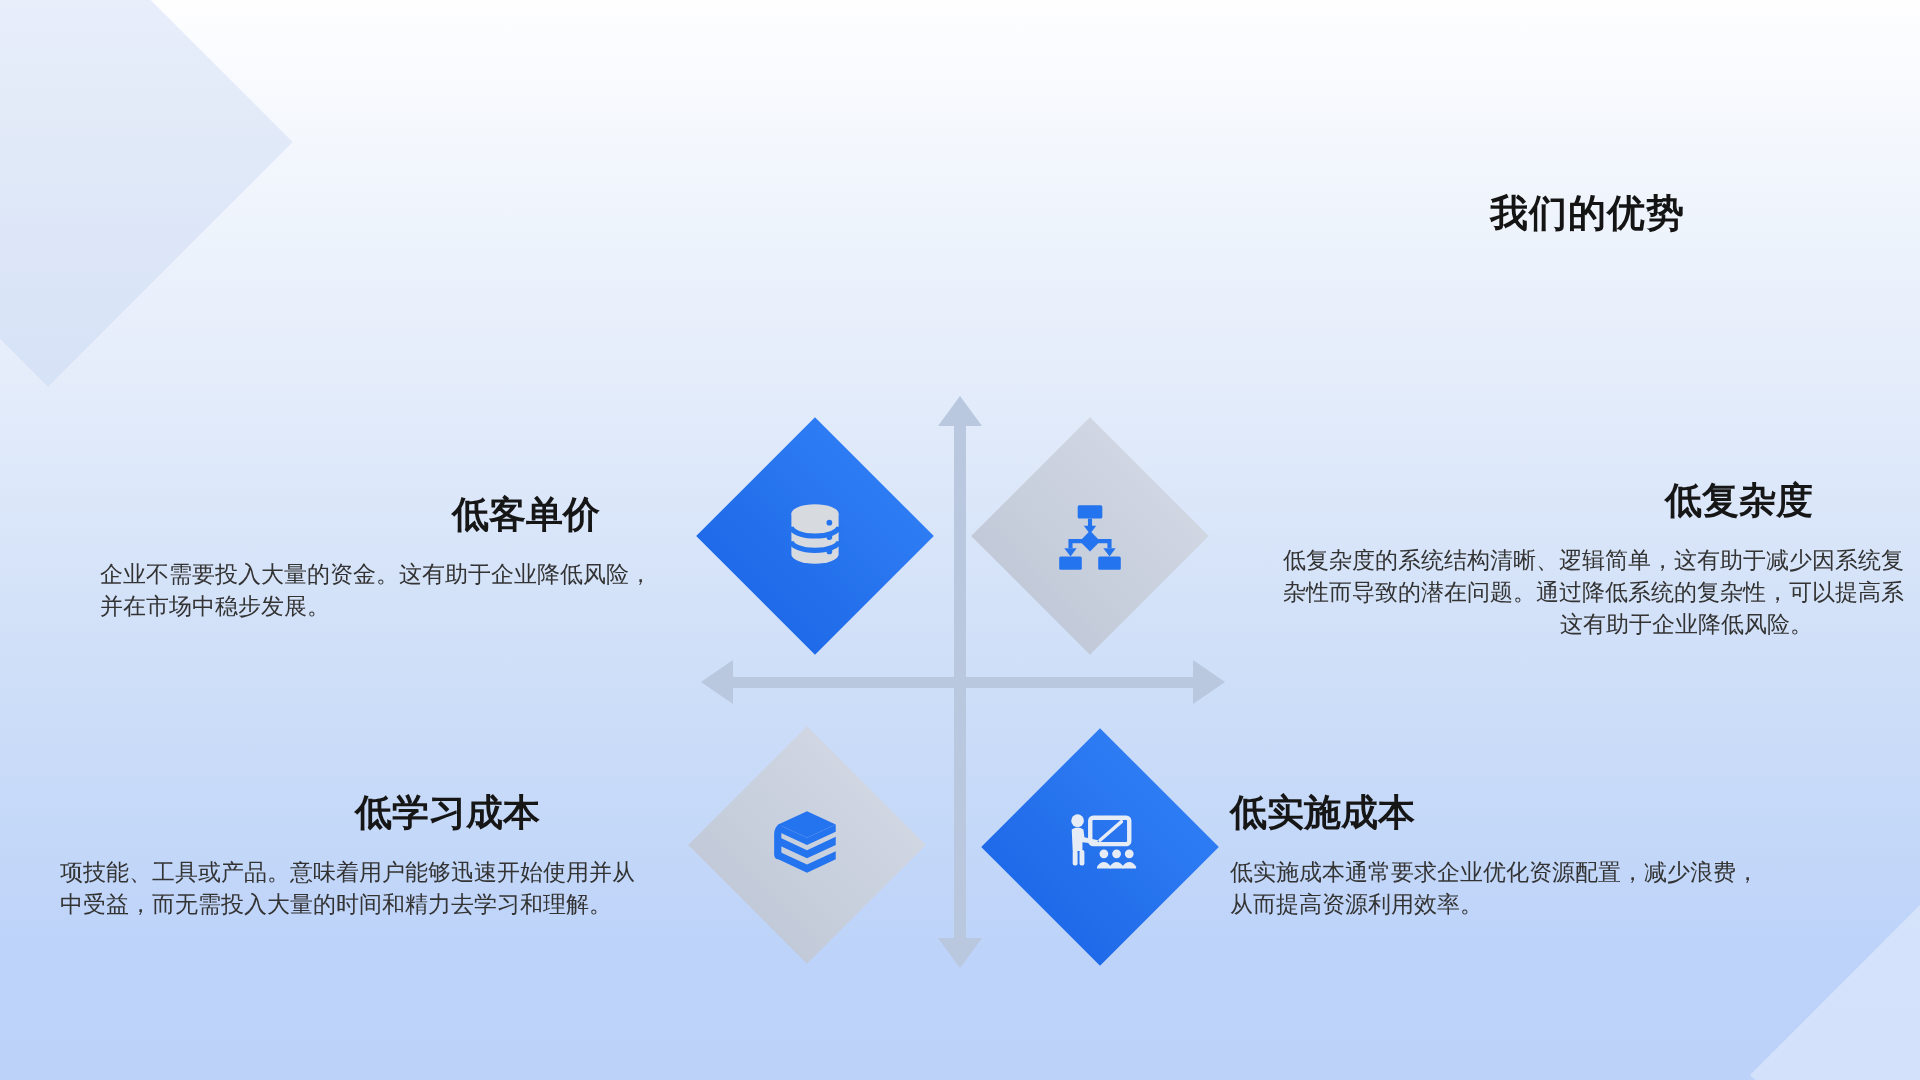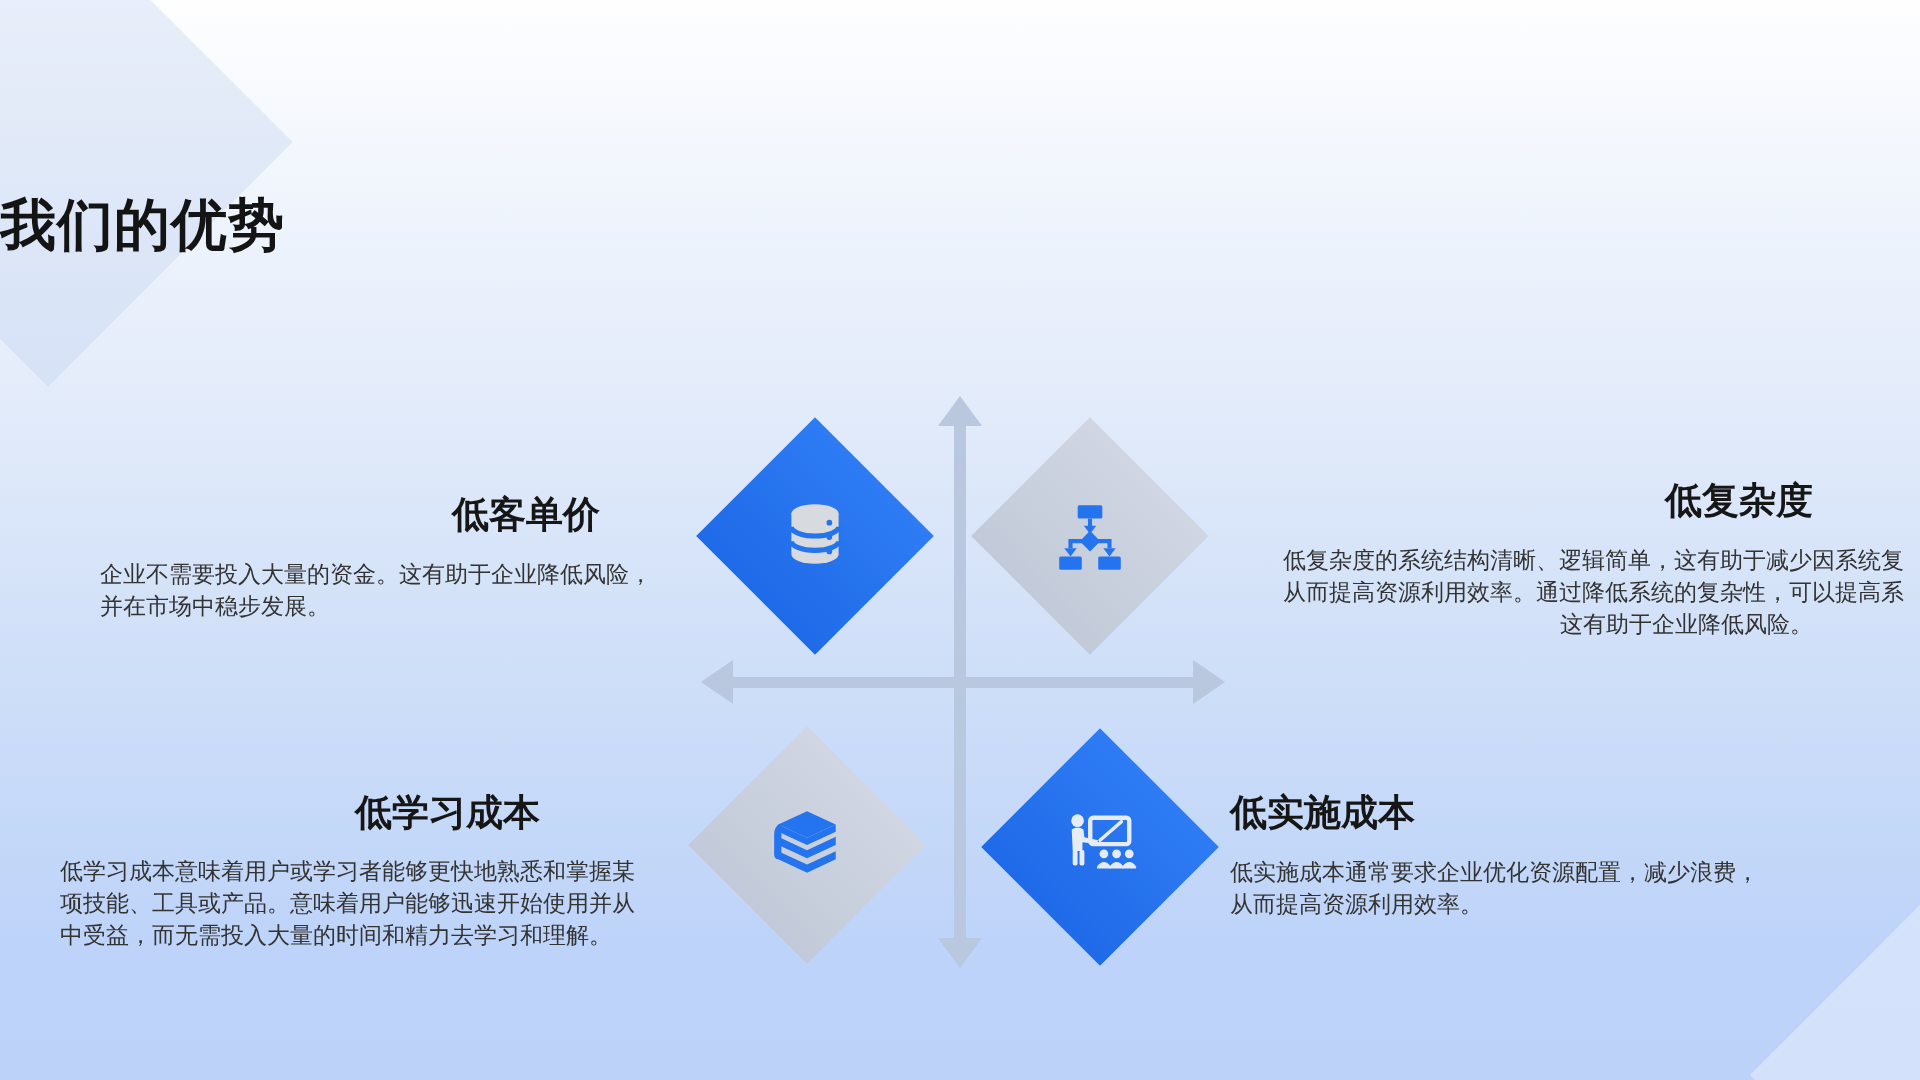--- a/index.html
+++ b/index.html
@@ -2,22 +2,22 @@
 <html><head>
 <meta charset="utf-8">
 <style>
   html,body{margin:0;padding:0;}
   body{font-family:"Liberation Sans","DejaVu Sans",sans-serif;}
   .slide{position:relative;width:1920px;height:1080px;overflow:hidden;
     background:linear-gradient(180deg,#fefeff 0%,#f3f7fd 14%,#e2ebfa 38%,#cddef8 64%,#bdd3f9 88%,#bcd2f8 100%);}
   .deco{position:absolute;transform:rotate(45deg);}
   .deco-tl{left:-125px;top:-31px;width:346px;height:346px;background:rgba(182,203,240,0.30);}
   .deco-br{left:1813px;top:923px;width:304px;height:304px;background:rgba(255,255,255,0.35);}
-  .title{position:absolute;left:0;top:188px;width:1685px;text-align:left;
-    font-size:56px;font-weight:800;color:#141414;letter-spacing:1px;}
+  .title{position:absolute;left:0;top:188px;width:1685px;text-align:right;
+    font-size:38px;font-weight:800;color:#141414;letter-spacing:1px;}
   
   .axis{position:absolute;background:#b9c7df;}
   .axis-v{left:954px;top:424px;width:12px;height:514px;}
   .axis-h{left:733px;top:677px;width:460px;height:11px;}
   .ah{position:absolute;width:0;height:0;}
   .ah-up{left:938px;top:396px;border-left:22px solid transparent;border-right:22px solid transparent;border-bottom:30px solid #b9c7df;}
   .ah-down{left:938px;top:938px;border-left:22px solid transparent;border-right:22px solid transparent;border-top:30px solid #b9c7df;}
   .ah-left{left:701px;top:660px;border-top:22px solid transparent;border-bottom:22px solid transparent;border-right:32px solid #b9c7df;}
   .ah-right{left:1193px;top:660px;border-top:22px solid transparent;border-bottom:22px solid transparent;border-left:32px solid #b9c7df;}
   
@@ -26,21 +26,21 @@
   .diamond.gray{background:linear-gradient(180deg,#d0d6e2 0%,#c2cad9 100%);}
   .d-tl{left:731px;top:452px;}
   .d-tr{left:1006px;top:452px;}
   .d-bl{left:723px;top:761px;}
   .d-br{left:1016px;top:763px;}
   .icon-wrap{width:168px;height:168px;display:flex;align-items:center;justify-content:center;transform:rotate(-45deg);}
   
   .qtext{position:absolute;}
   .q-tl{left:100px;top:492px;width:500px;}
   .q-tr{left:1283px;top:478px;width:530px;text-align:right;}
-  .q-bl{left:60px;top:790px;width:480px;font-family:Liberation Serif, serif;}
+  .q-bl{left:60px;top:790px;width:480px;}
   .q-br{left:1230px;top:790px;width:530px;}
   .q-head{font-size:37px;font-weight:bold;color:#161616;line-height:46px;margin-bottom:20px;}
   .q-tl .q-head,.q-bl .q-head{text-align:right;}
   .q-body{font-size:23px;line-height:32px;color:#333333;}
   .q-body div{white-space:nowrap;}
 </style>
 </head>
 <body>
 
 <div class="slide">
@@ -132,29 +132,28 @@
     <div class="q-body">
       <div>企业不需要投入大量的资金。这有助于企业降低风险，</div>
       <div>并在市场中稳步发展。</div>
     </div>
   </div>
 
   <div class="qtext q-tr">
     <div class="q-head">低复杂度</div>
     <div class="q-body">
       <div>低复杂度的系统结构清晰、逻辑简单，这有助于减少因系统复</div>
-      <div>从而提高资源利用效率。通过降低系统的复杂性，可以提高系</div>
+      <div>杂性而导致的潜在问题。通过降低系统的复杂性，可以提高系</div>
       <div>这有助于企业降低风险。</div>
     </div>
   </div>
 
   <div class="qtext q-bl">
     <div class="q-head">低学习成本</div>
     <div class="q-body">
-      <div>低学习成本意味着用户或学习者能够更快地熟悉和掌握某</div>
       <div>项技能、工具或产品。意味着用户能够迅速开始使用并从</div>
       <div>中受益，而无需投入大量的时间和精力去学习和理解。</div>
     </div>
   </div>
 
   <div class="qtext q-br">
     <div class="q-head">低实施成本</div>
     <div class="q-body">
       <div>低实施成本通常要求企业优化资源配置，减少浪费，</div>
       <div>从而提高资源利用效率。</div>

